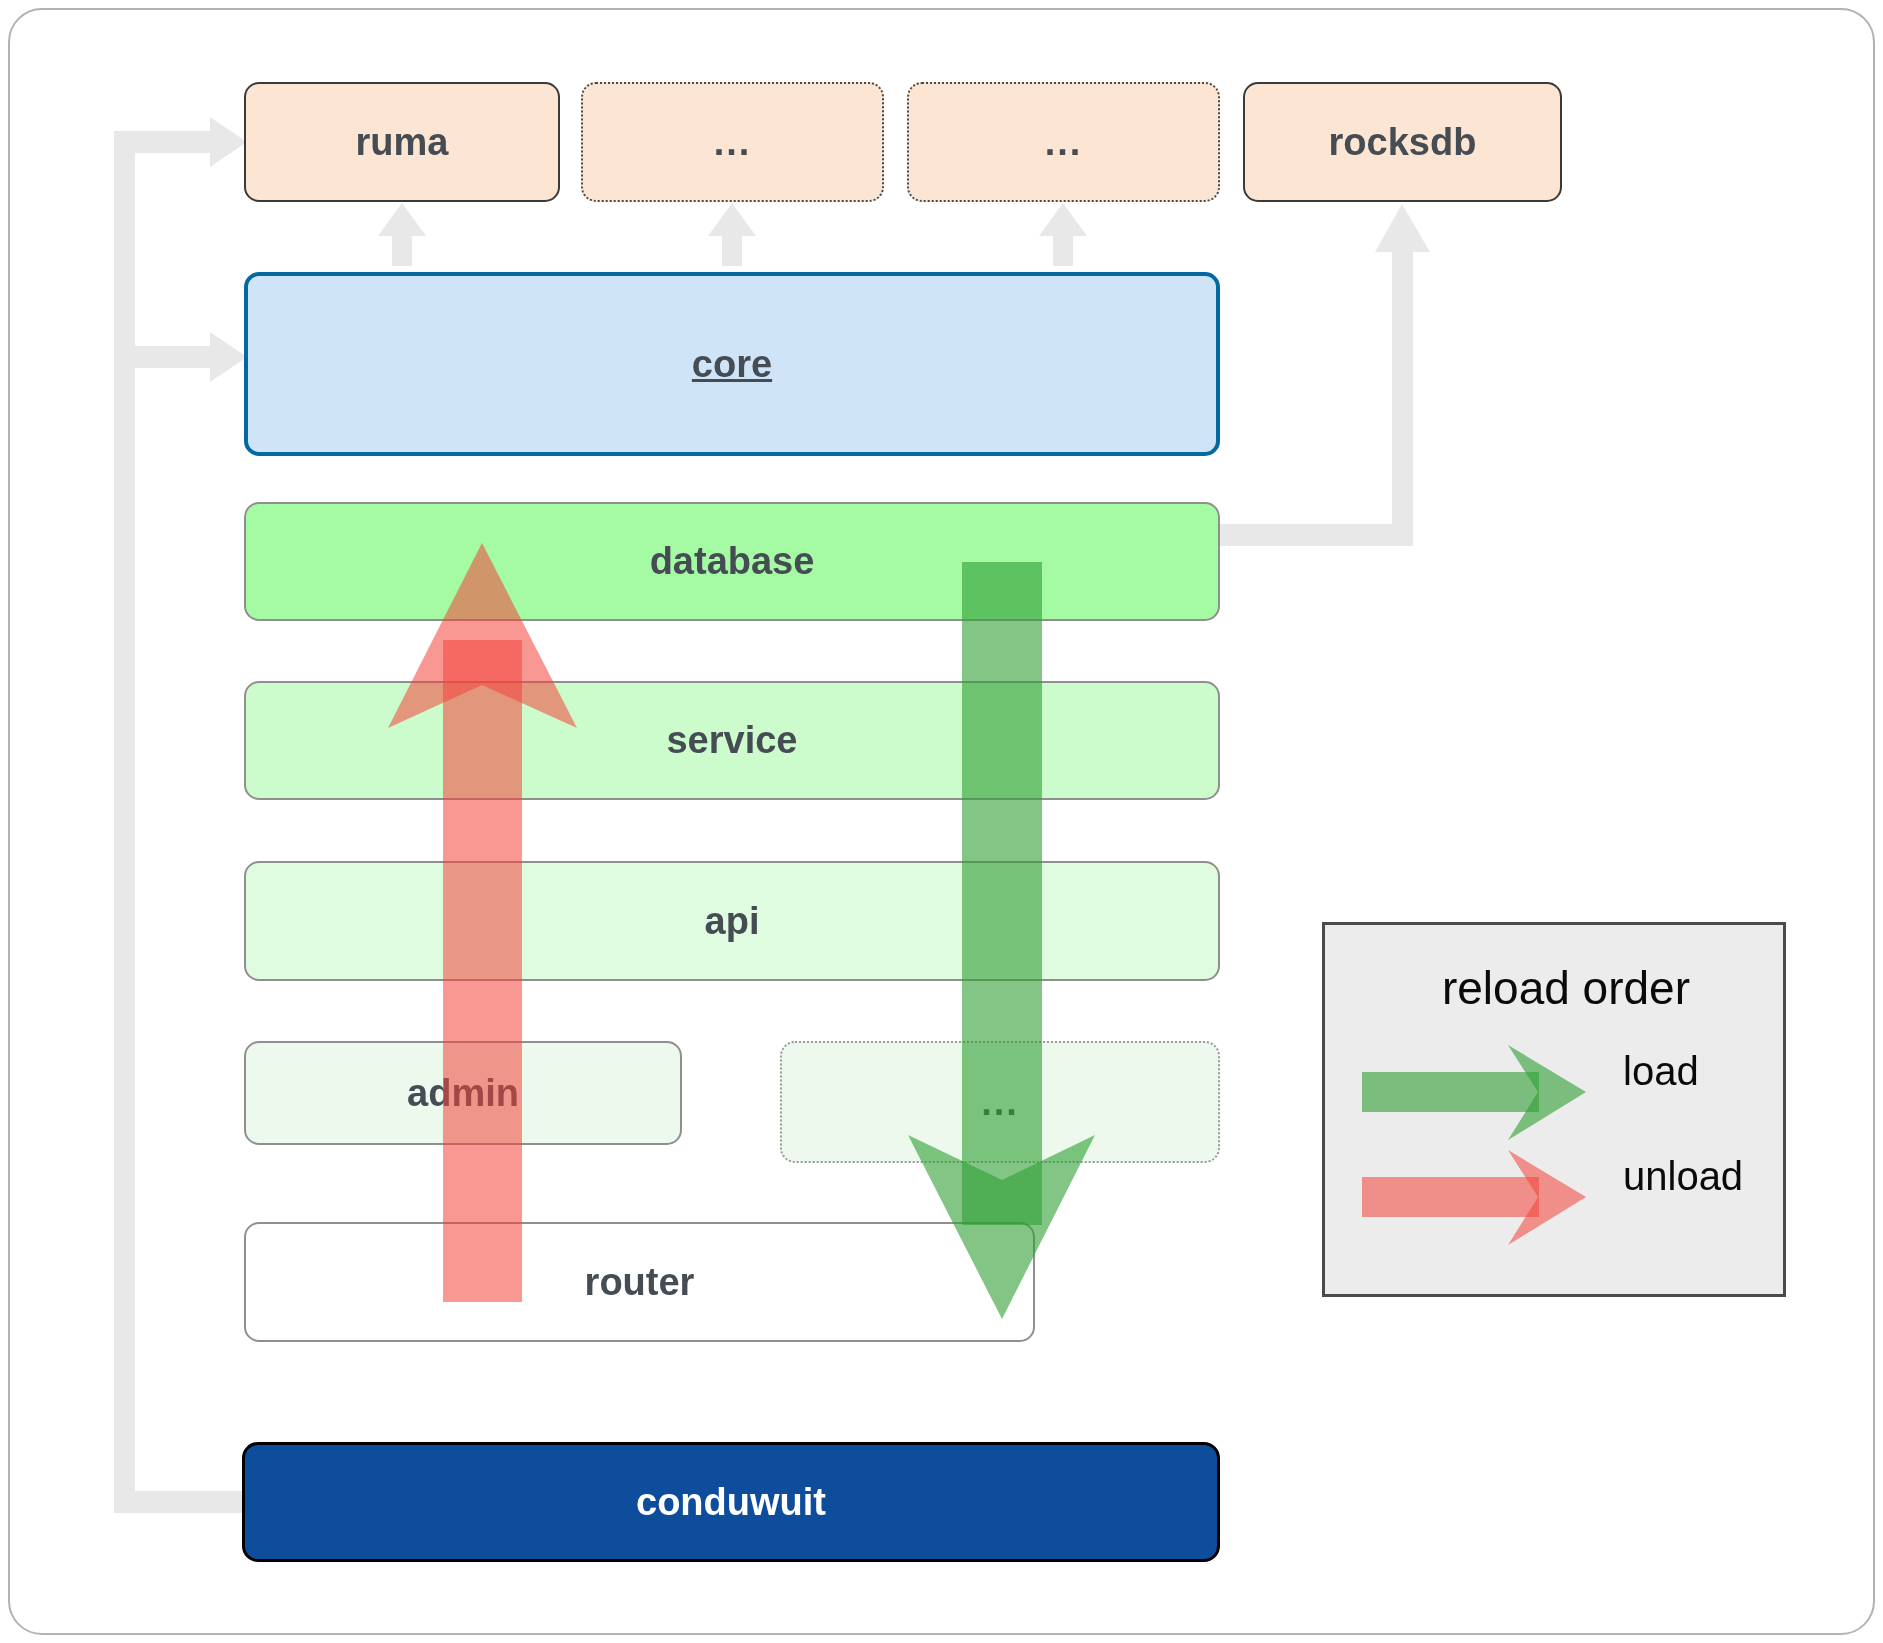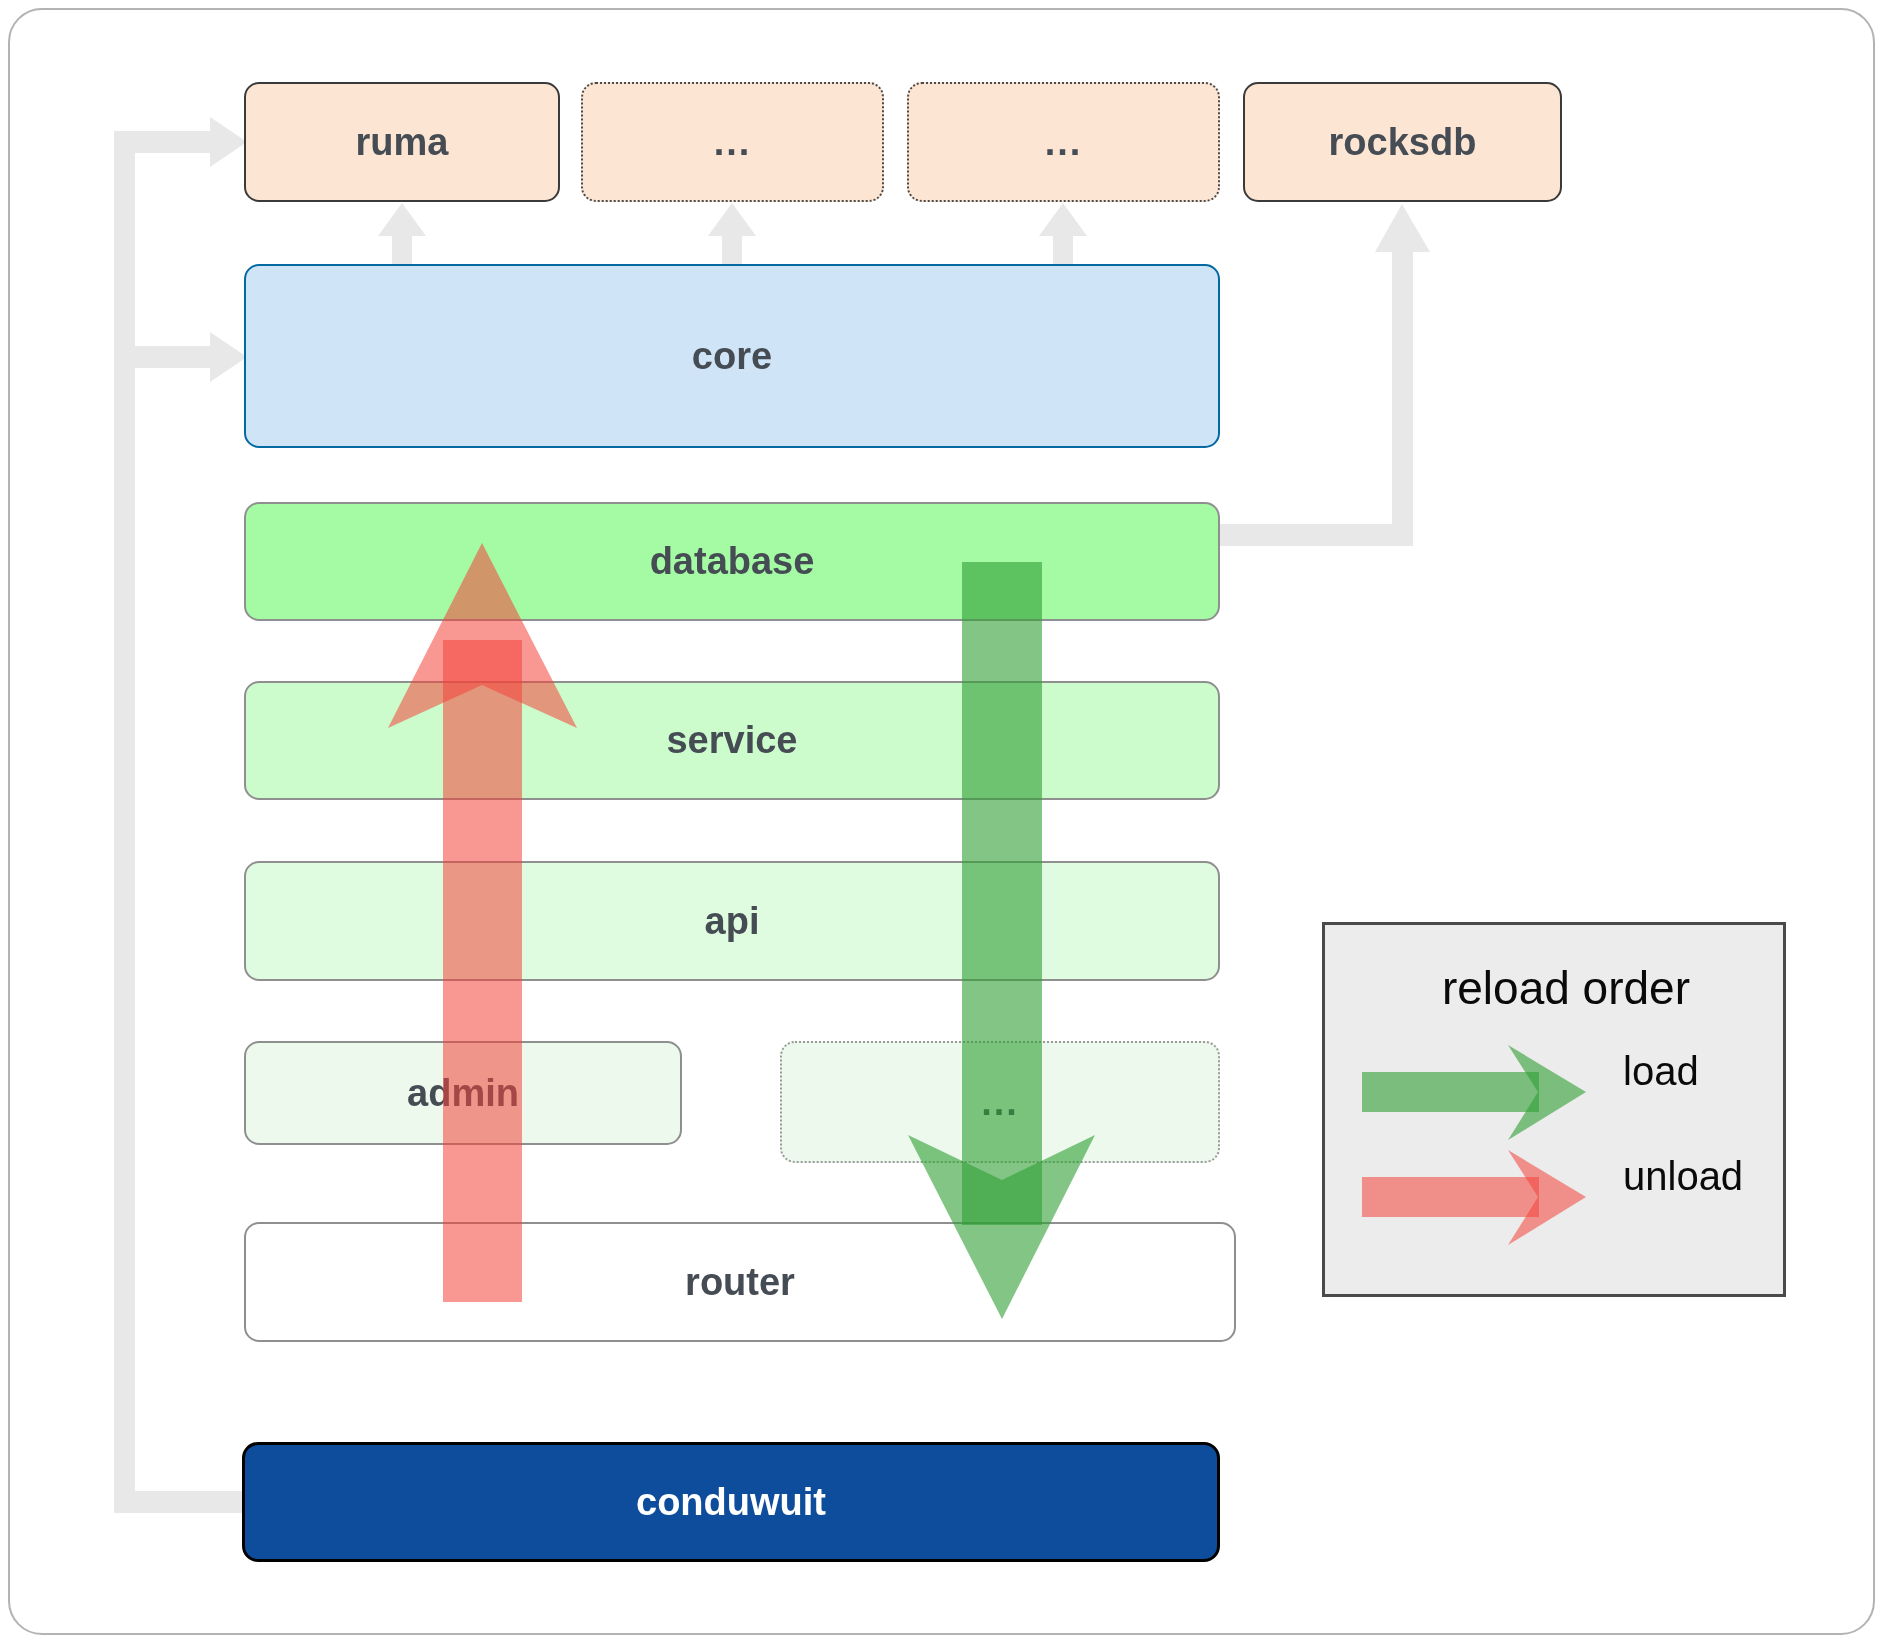--- a/index.html
+++ b/index.html
@@ -18,27 +18,27 @@
 
   .box{
     position:absolute;display:flex;align-items:center;justify-content:center;
     box-sizing:border-box;border-radius:15px;
     font-size:38px;font-weight:600;color:var(--label-text,#454c54);
   }
   .box-ruma    {left:244px;top:82px;  width:316px;height:120px;background:var(--peach);border:2px solid #3a3a3a;}
   .box-dots1   {left:581px;top:82px;  width:303px;height:120px;background:var(--peach);border:2px dotted #4a4a4a;}
   .box-dots2   {left:907px;top:82px;  width:313px;height:120px;background:var(--peach);border:2px dotted #4a4a4a;}
   .box-rocksdb {left:1243px;top:82px; width:319px;height:120px;background:var(--peach);border:2px solid #3a3a3a;}
-  .box-core    {left:244px;top:264px; width:976px;height:184px;background:var(--core-blue);border:2px solid #0369a1;}
+  .box-core    {left:244px;top:272px; width:976px;height:184px;background:var(--core-blue);border:4px solid #0369a1;text-decoration:underline;}
   .box-database{left:244px;top:502px; width:976px;height:119px;background:var(--database-green);border:2px solid #8f8f8f;}
   .box-service {left:244px;top:681px; width:976px;height:119px;background:var(--service-green);border:2px solid #8f8f8f;}
   .box-api     {left:244px;top:861px; width:976px;height:120px;background:var(--api-green);border:2px solid #8f8f8f;}
   .box-admin   {left:244px;top:1041px;width:438px;height:104px;background:var(--faint-green);border:2px solid #8f8f8f;}
   .box-dots3   {left:780px;top:1041px;width:440px;height:122px;background:var(--faint-green);border:2px dotted #9a9a9a;}
-  .box-router  {left:244px;top:1222px;width:992px;height:120px;background:#fff;border:2px solid #8f8f8f;}
+  .box-router  {left:244px;top:1222px;width:791px;height:120px;background:#fff;border:2px solid #8f8f8f;}
   .box-conduwuit{left:242px;top:1442px;width:978px;height:120px;background:var(--conduwuit-blue);
     border:3px solid #000;border-radius:16px;color:#fff;font-weight:700;}
   .dots-label{font-weight:700;letter-spacing:2px;}
 
   .legend{
     position:absolute;left:1322px;top:922px;width:464px;height:375px;box-sizing:border-box;
     background:var(--legend-bg,#ececec);border:3px solid #4a4a4a;
   }
   .legend-title{
     position:absolute;left:0;top:36px;width:100%;text-align:center;

